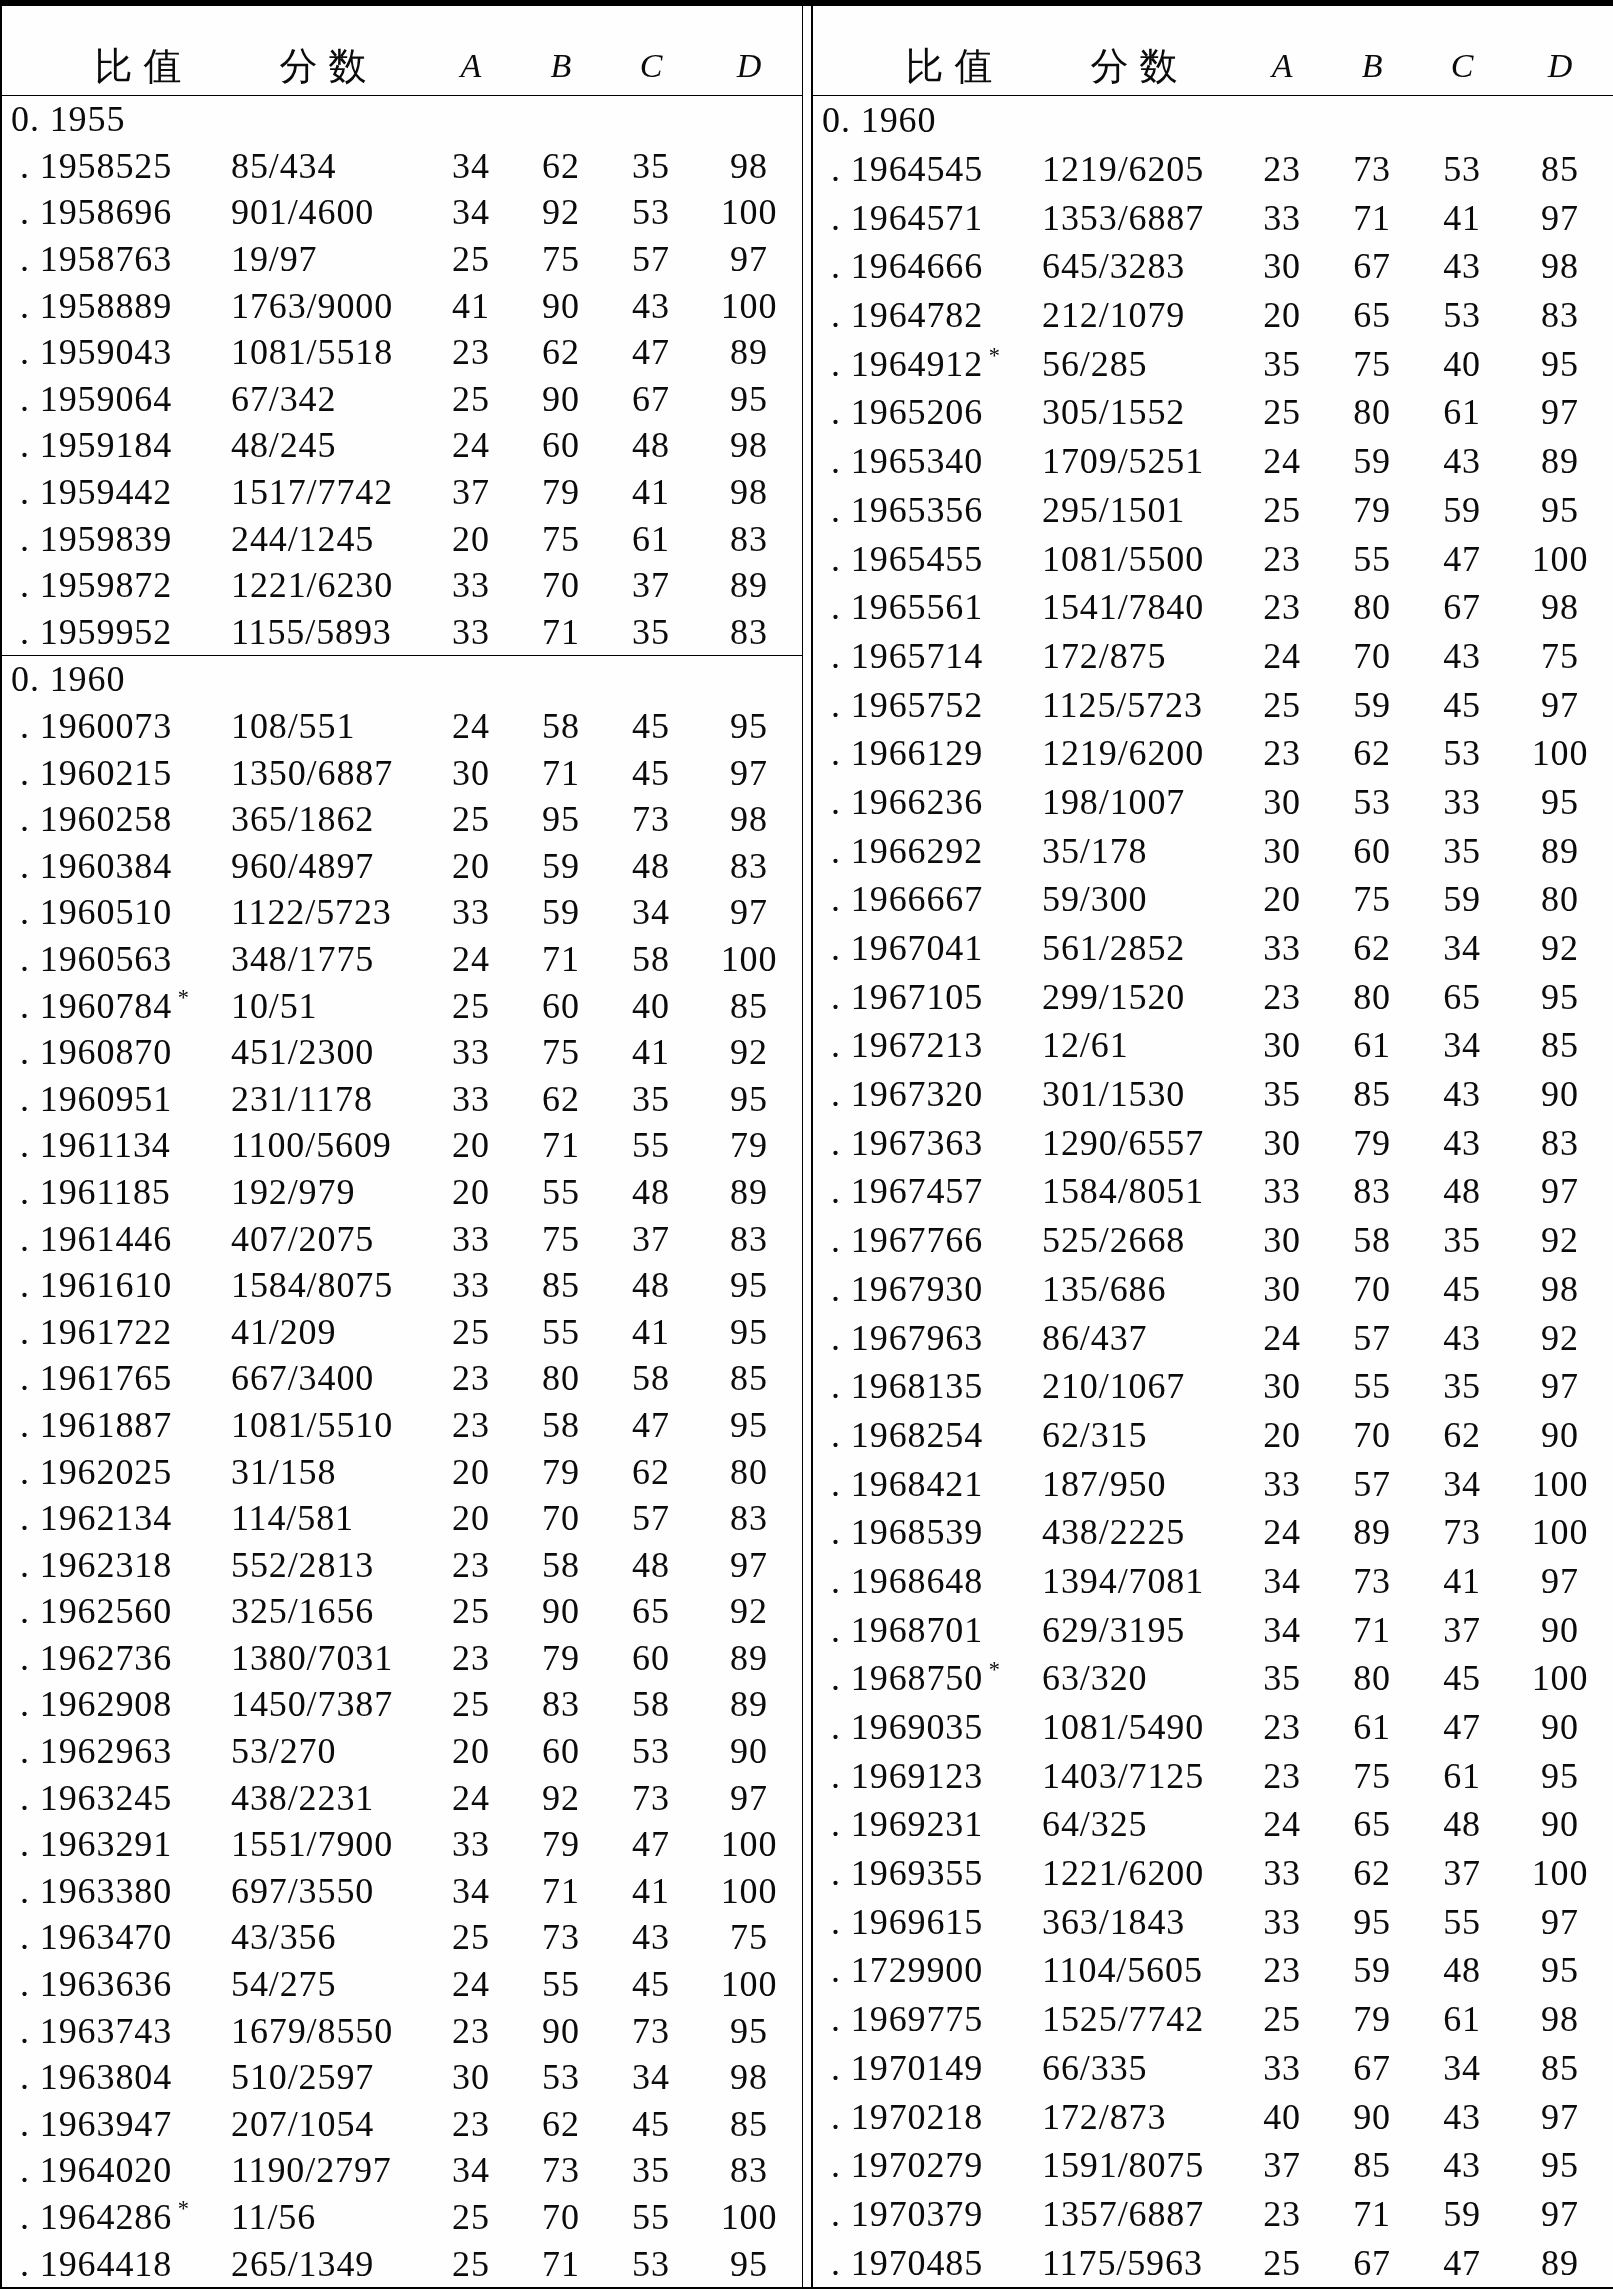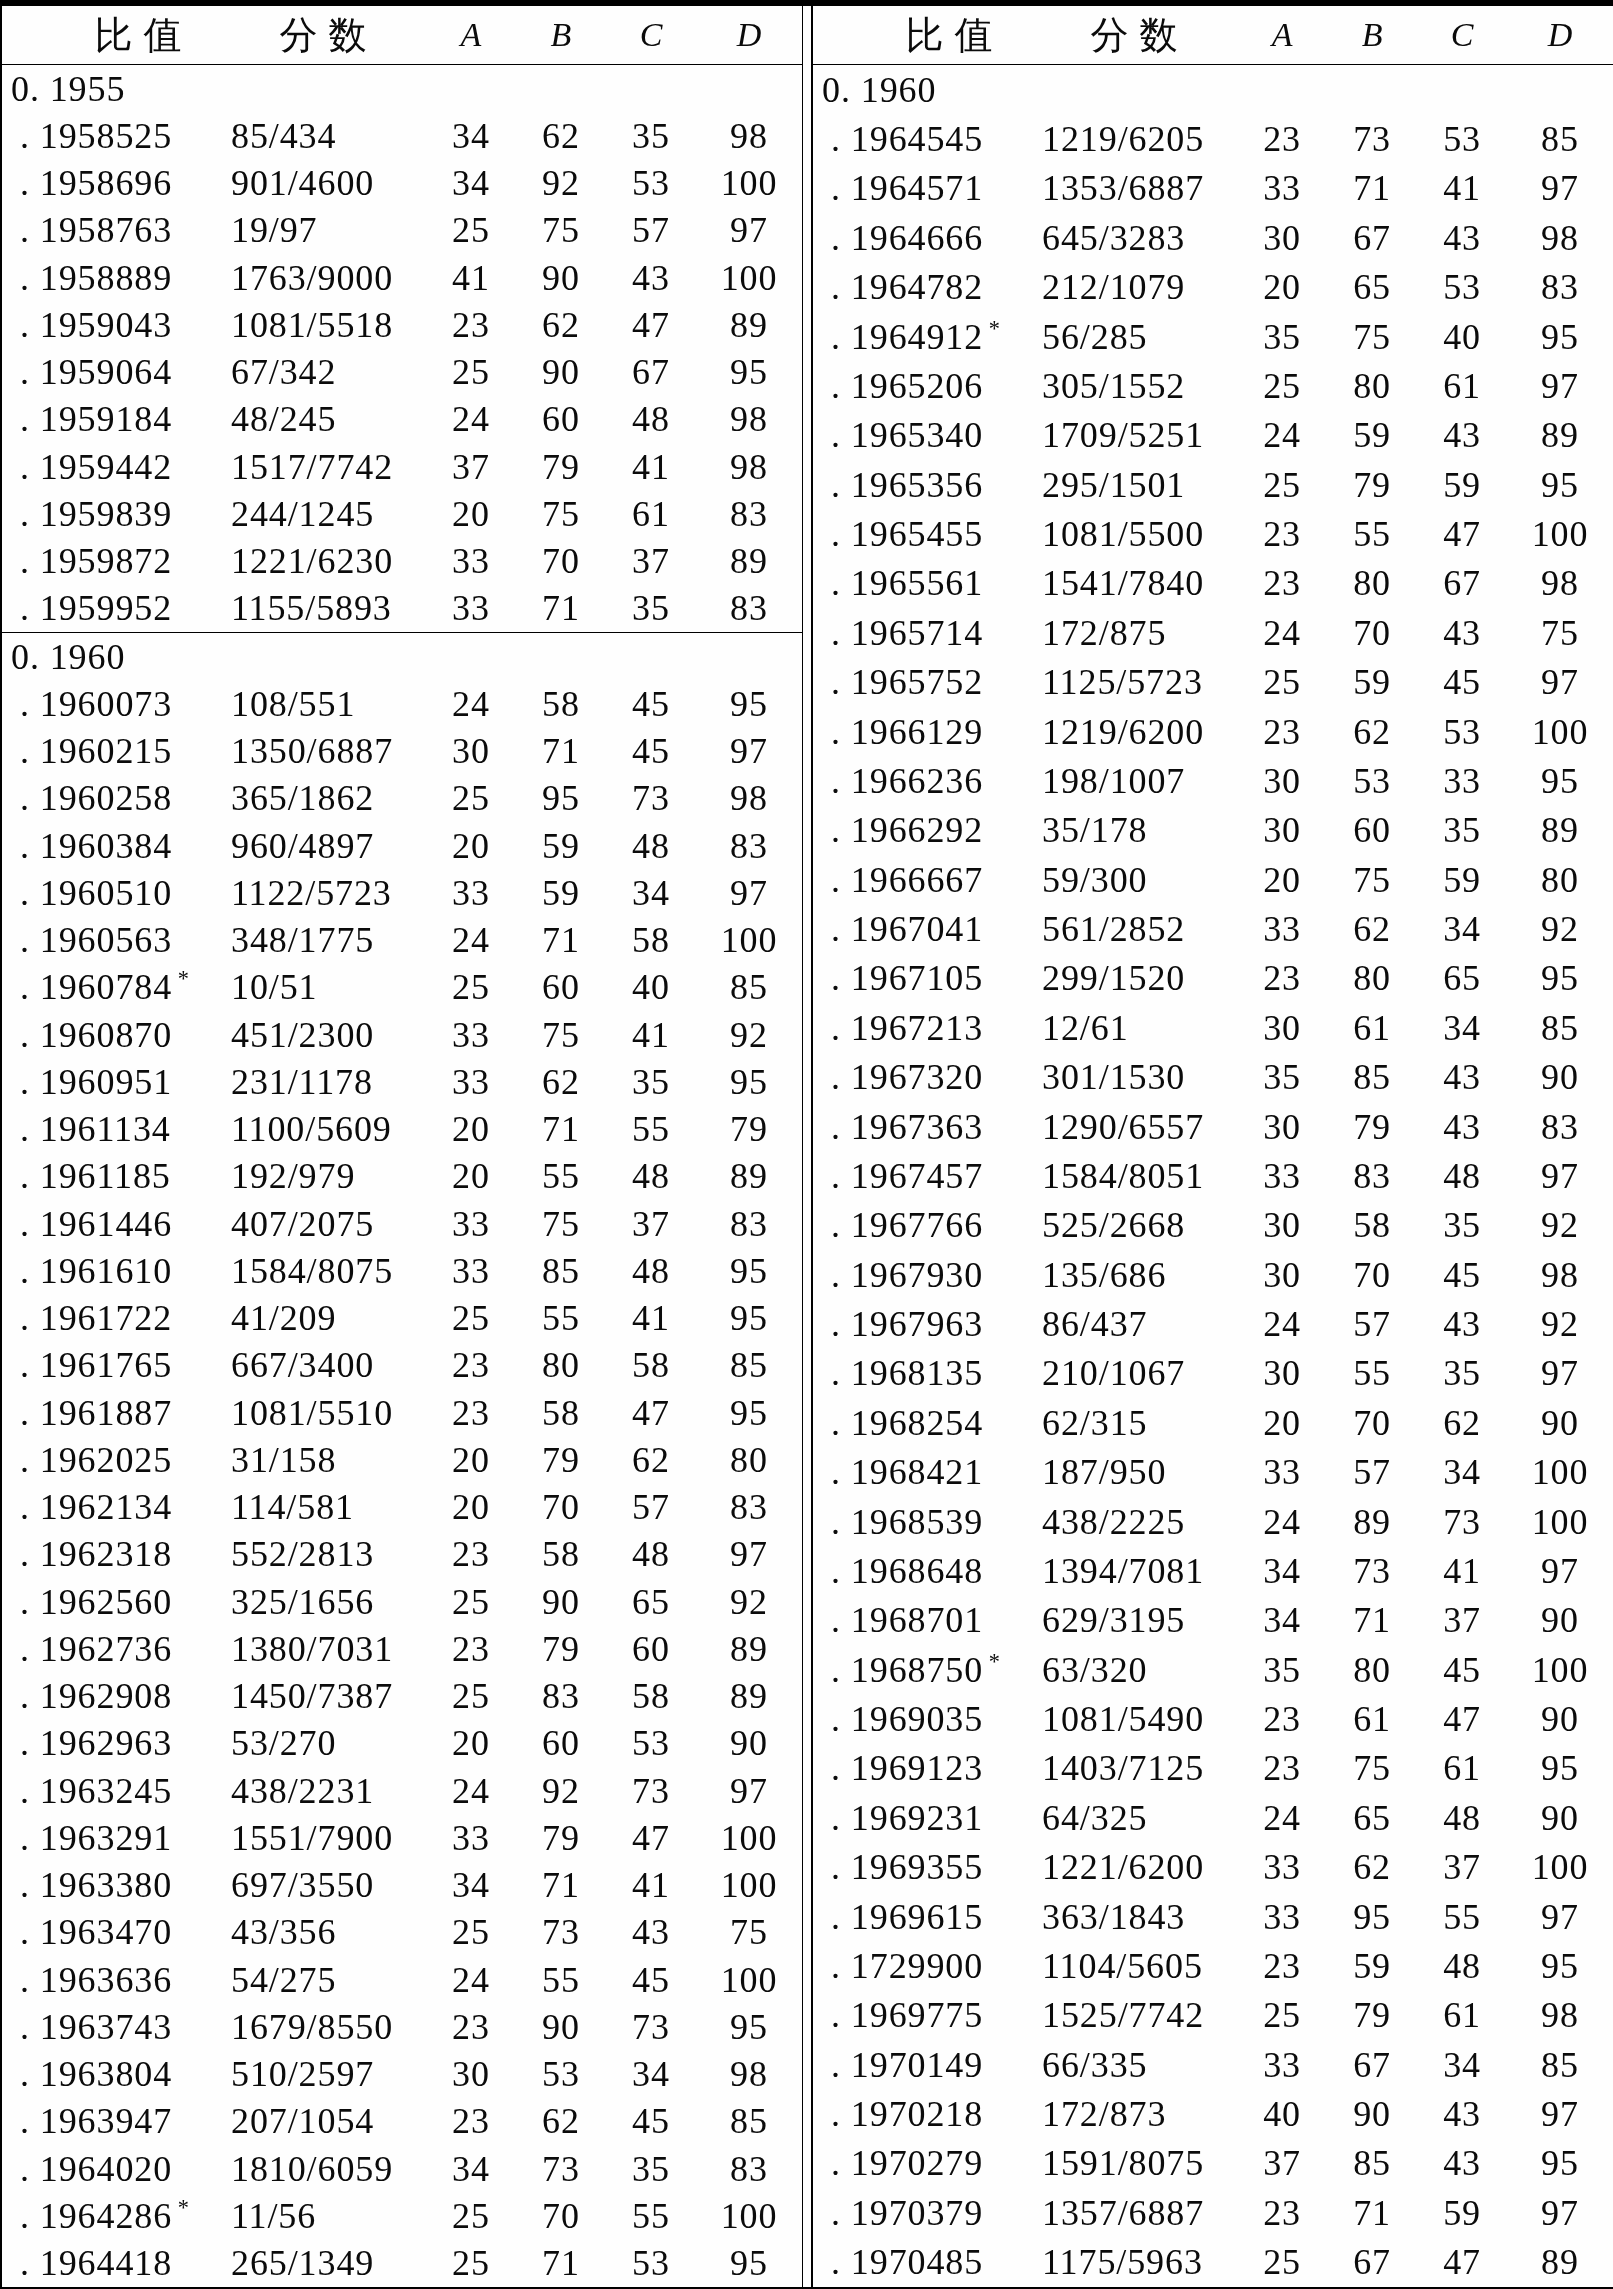--- a/index.html
+++ b/index.html
@@ -7,21 +7,21 @@
   .page{
     box-sizing:border-box;width:1614px;height:2290px;background:#fefefe;color:#0b0b0b;
     border-top:6.3px solid #000;border-bottom:3.6px solid #000;
     border-left:2.7px solid #000;border-right:1.8px solid #000;
     display:flex;font-family:"Liberation Serif","DejaVu Serif",serif;
   }
   .panel{flex:1 1 0;min-width:0;display:flex;flex-direction:column;}
   .divider{flex:0 0 auto;width:8.1px;border-left:1.8px solid #000;border-right:2.7px solid #000;background:#fefefe;}
   .head-row{
     flex:0 0 auto;height:58px;border-bottom:1.8px solid #000;
-    display:grid;grid-template-columns:220px 204px 90px 90px 90px 1fr;align-items:center;
+    display:grid;grid-template-columns:220px 204px 90px 90px 90px 1fr;align-items:center;margin-top:31px;
   }
   .head-cn{font-size:38px;letter-spacing:11px;text-align:center;padding-left:9px;white-space:nowrap;}
   .head-cn.first{padding-left:63px;}
   .head-letter{font-style:italic;font-size:34px;text-align:center;}
   .rows{flex:1 1 auto;display:flex;flex-direction:column;}
   .row{
     flex:1 1 0;display:grid;grid-template-columns:220px 204px 90px 90px 90px 1fr;
     align-items:center;min-height:0;
   }
   .row.section{display:flex;}
@@ -385,21 +385,21 @@
         <div class="row">
           <div class="cell ratio">. 1963947</div>
           <div class="cell frac">207/1054</div>
           <div class="cell num">23</div>
           <div class="cell num">62</div>
           <div class="cell num">45</div>
           <div class="cell num">85</div>
         </div>
         <div class="row">
           <div class="cell ratio">. 1964020</div>
-          <div class="cell frac">1810/6059</div>
+          <div class="cell frac">1190/2797</div>
           <div class="cell num">34</div>
           <div class="cell num">73</div>
           <div class="cell num">35</div>
           <div class="cell num">83</div>
         </div>
         <div class="row">
           <div class="cell ratio">. 1964286<span class="star"> *</span></div>
           <div class="cell frac">11/56</div>
           <div class="cell num">25</div>
           <div class="cell num">70</div>

